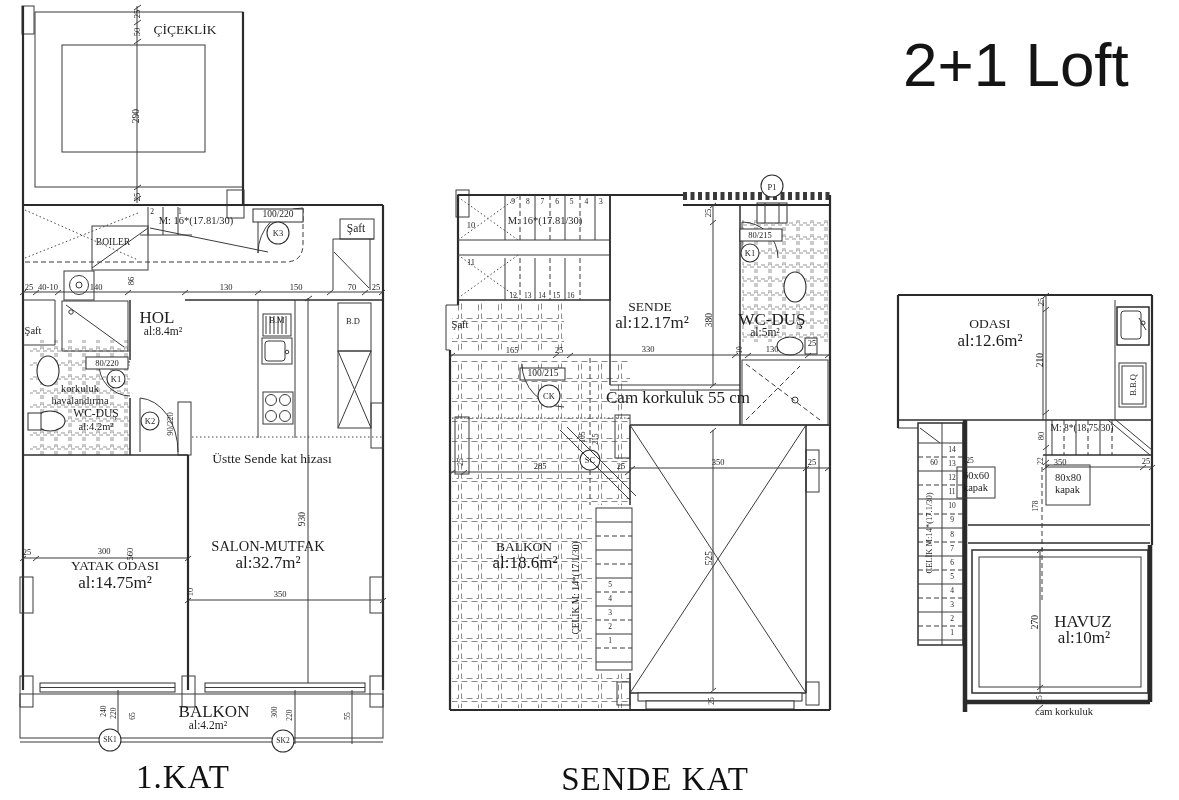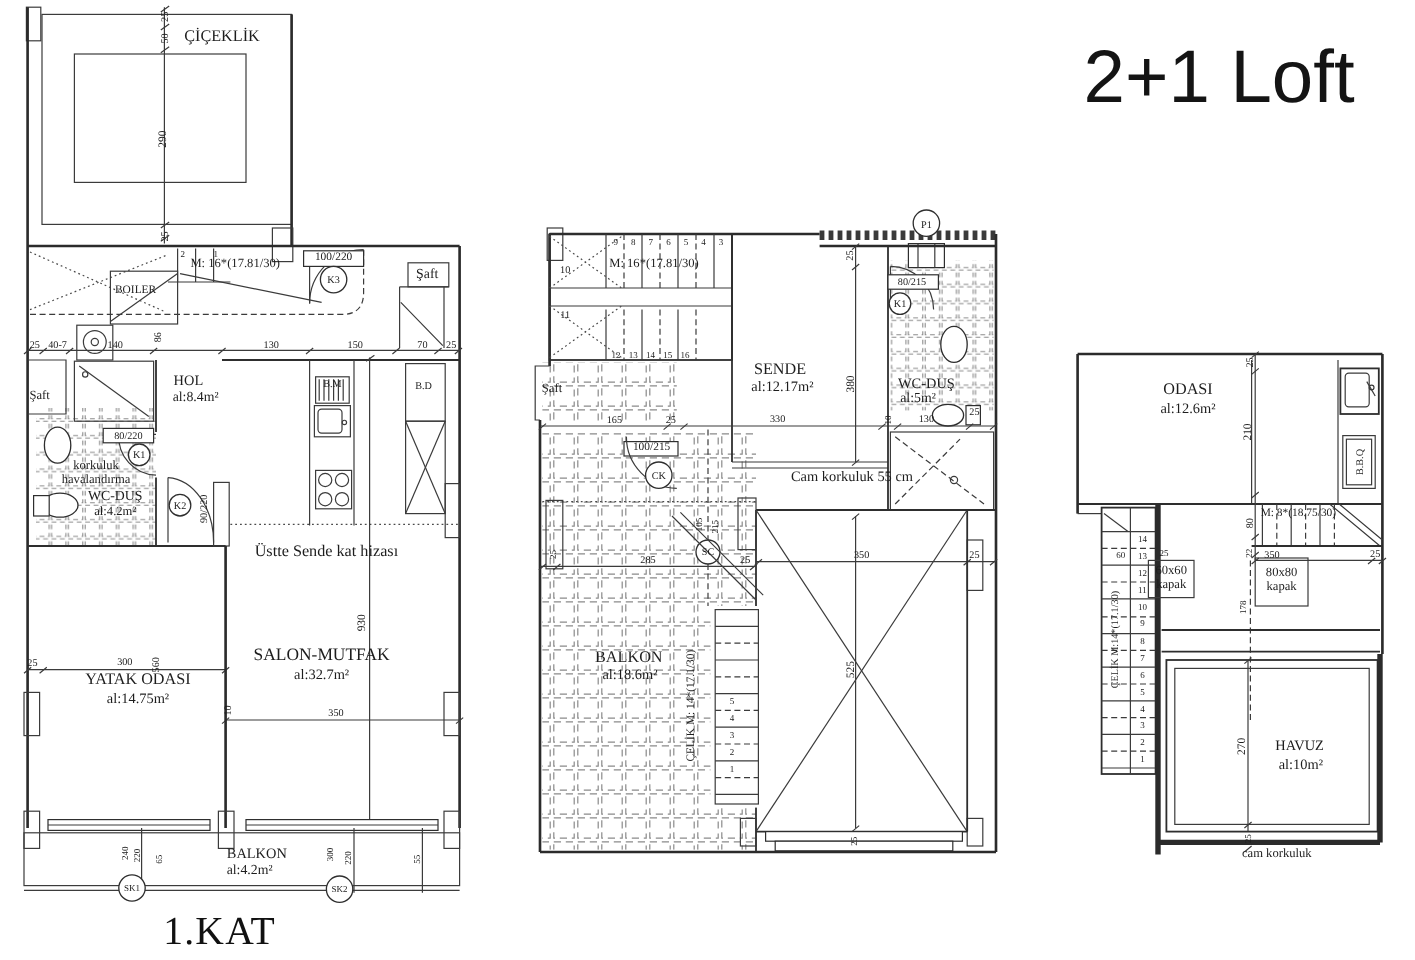--- a/index.html
+++ b/index.html
@@ -13,23 +13,23 @@
   .thk{stroke:#2b2b2b;stroke-width:4.5;fill:none}
   .dsh{stroke:#3b3b3b;stroke-width:1;fill:none;stroke-dasharray:5 3}
   .dot{stroke:#4a4a4a;stroke-width:1;fill:none;stroke-dasharray:1.5 2.5}
   .cope{stroke:#3a3a3a;stroke-width:8;fill:none;stroke-dasharray:4 3.5}
   .wbox{fill:#fff;stroke:#2e2e2e;stroke-width:1}
   .circ{fill:#fff;stroke:#2e2e2e;stroke-width:1.1}
   
   .t{position:absolute;color:#1d1d1d;transform:translate(-50%,-50%);white-space:pre;line-height:1;}
   .r90{transform:translate(-50%,-50%) rotate(-90deg);}
   .f7{font-size:7.5px}.f8{font-size:8.5px}.f9{font-size:9.5px}.f10{font-size:10.5px}
-  .f11{font-size:11.5px}.f12{font-size:12px}.f13{font-size:13.5px}.f14{font-size:14.5px}
+  .f11{font-size:11.5px}.f12{font-size:17px}.f13{font-size:13.5px}.f14{font-size:14.5px}
   .sp{word-spacing:9px}.sp2{word-spacing:5px}.sp3{word-spacing:22px}
-  .stack{white-space:pre-line;text-align:center;line-height:12px;}
+  .stack{white-space:pre-line;text-align:left;line-height:12px;}
   .colsteps{transform:translate(-50%,0);white-space:pre-line;text-align:center;}
   .lh141{line-height:14.1px}.lh14{line-height:14px}
   .flabel{font-size:33px;letter-spacing:1px;color:#111;}
   .title{position:absolute;left:903px;top:28px;font-family:"Liberation Sans",sans-serif;
          font-size:62px;line-height:1.18;color:#141414;}
 </style>
 </head>
 <body>
 
 <div id="page">
@@ -325,21 +325,21 @@
 <div class="t f8 r90" style="left:137px;top:32px">50</div>
 <div class="t f9 r90" style="left:137px;top:116px">290</div>
 <div class="t f8 r90" style="left:137px;top:197px">25</div>
 <div class="t f10" style="left:196px;top:221px">M: 16*(17.81/30)</div>
 <div class="t f7 sp3" style="left:166px;top:212px">2 1</div>
 <div class="t f9" style="left:113px;top:243px">BOILER</div>
 <div class="t f9" style="left:278px;top:215px">100/220</div>
 <div class="t f8" style="left:278px;top:233px">K3</div>
 <div class="t f11" style="left:356px;top:229px">Şaft</div>
 <div class="t f8" style="left:29px;top:287px">25</div>
-<div class="t f8" style="left:48px;top:287px">40-7</div>
+<div class="t f8" style="left:48px;top:287px">40-10</div>
 <div class="t f8" style="left:96px;top:287px">140</div>
 <div class="t f8 r90" style="left:131px;top:281px">86</div>
 <div class="t f8" style="left:226px;top:287px">130</div>
 <div class="t f8" style="left:296px;top:287px">150</div>
 <div class="t f8" style="left:352px;top:287px">70</div>
 <div class="t f8" style="left:376px;top:287px">25</div>
 <div class="t f10" style="left:33px;top:331px">Şaft</div>
 <div class="t f12" style="left:157px;top:317px">HOL</div>
 <div class="t f11" style="left:163px;top:332px">al:8.4m²</div>
 <div class="t f8" style="left:107px;top:363px">80/220</div>
@@ -391,39 +391,40 @@
 <div class="t f11" style="left:765px;top:333px">al:5m²</div>
 <div class="t f10" style="left:460px;top:325px">Şaft</div>
 <div class="t f8" style="left:512px;top:350px">165</div>
 <div class="t f8" style="left:559px;top:350px">25</div>
 <div class="t f8" style="left:648px;top:349px">330</div>
 <div class="t f7 r90" style="left:740px;top:350px">10</div>
 <div class="t f8" style="left:772px;top:349px">130</div>
 <div class="t f8" style="left:812px;top:343px">25</div>
 <div class="t f9" style="left:543px;top:374px">100/215</div>
 <div class="t f8" style="left:549px;top:396px">CK</div>
-<div class="t f12" style="left:710px;top:397px">Cam korkuluk 55 cm</div>
+<div class="t f12" style="left:678px;top:397px">Cam korkuluk 55 cm</div>
 <div class="t f8" style="left:590px;top:460px">SC</div>
 <div class="t f7 r90" style="left:583px;top:437px">105</div>
 <div class="t f7 r90" style="left:596px;top:439px">215</div>
 <div class="t f8" style="left:540px;top:466px">285</div>
 <div class="t f8" style="left:621px;top:466px">25</div>
 <div class="t f7 r90" style="left:461px;top:462px">25</div>
 <div class="t f13" style="left:524px;top:547px">BALKON</div>
 <div class="t f12" style="left:525px;top:562px">al:18.6m²</div>
 <div class="t f9 r90" style="left:577px;top:588px">ÇELİK M: 14*(17.1/30)</div>
 <div class="t f7 colsteps lh14" style="left:610px;top:578px">5
 4
 3
 2
 1</div>
 <div class="t f9 r90" style="left:710px;top:558px">525</div>
 <div class="t f8" style="left:718px;top:462px">350</div>
 <div class="t f8" style="left:812px;top:462px">25</div>
 <div class="t f7 r90" style="left:712px;top:701px">25</div>
+<div class="t flabel" style="left:655px;top:779px">SENDE KAT</div>
 
 <div class="t f13" style="left:990px;top:324px">ODASI</div>
 <div class="t f12" style="left:990px;top:340px">al:12.6m²</div>
 <div class="t f8 r90" style="left:1041px;top:302px">25</div>
 <div class="t f9 r90" style="left:1041px;top:360px">210</div>
 <div class="t f8 r90" style="left:1041px;top:436px">80</div>
 <div class="t f7 r90" style="left:1041px;top:461px">22</div>
 <div class="t f8 r90" style="left:1133px;top:385px">B.B.Q</div>
 <div class="t f9" style="left:1082px;top:429px">M: 8*(18.75/30)</div>
 <div class="t f8" style="left:1060px;top:462px">350</div>

